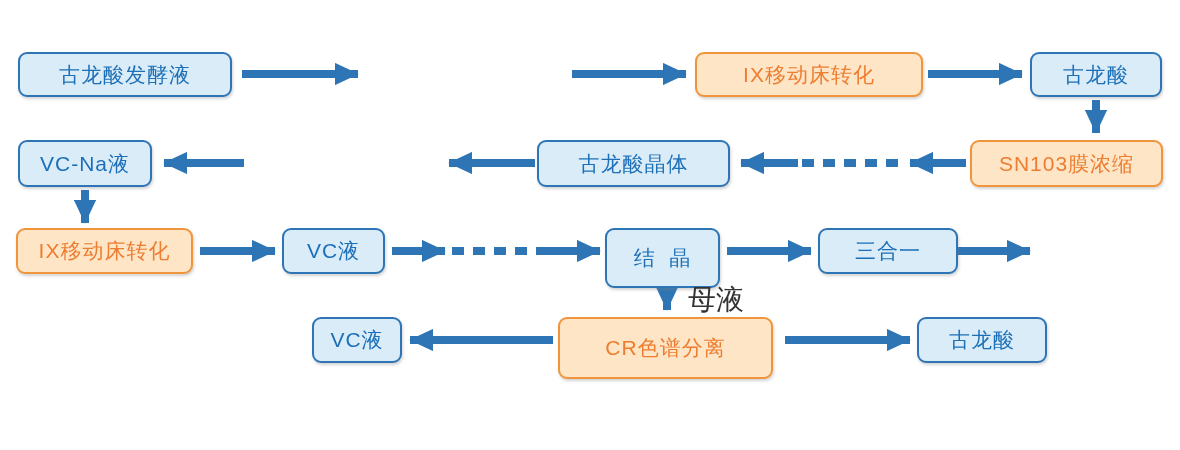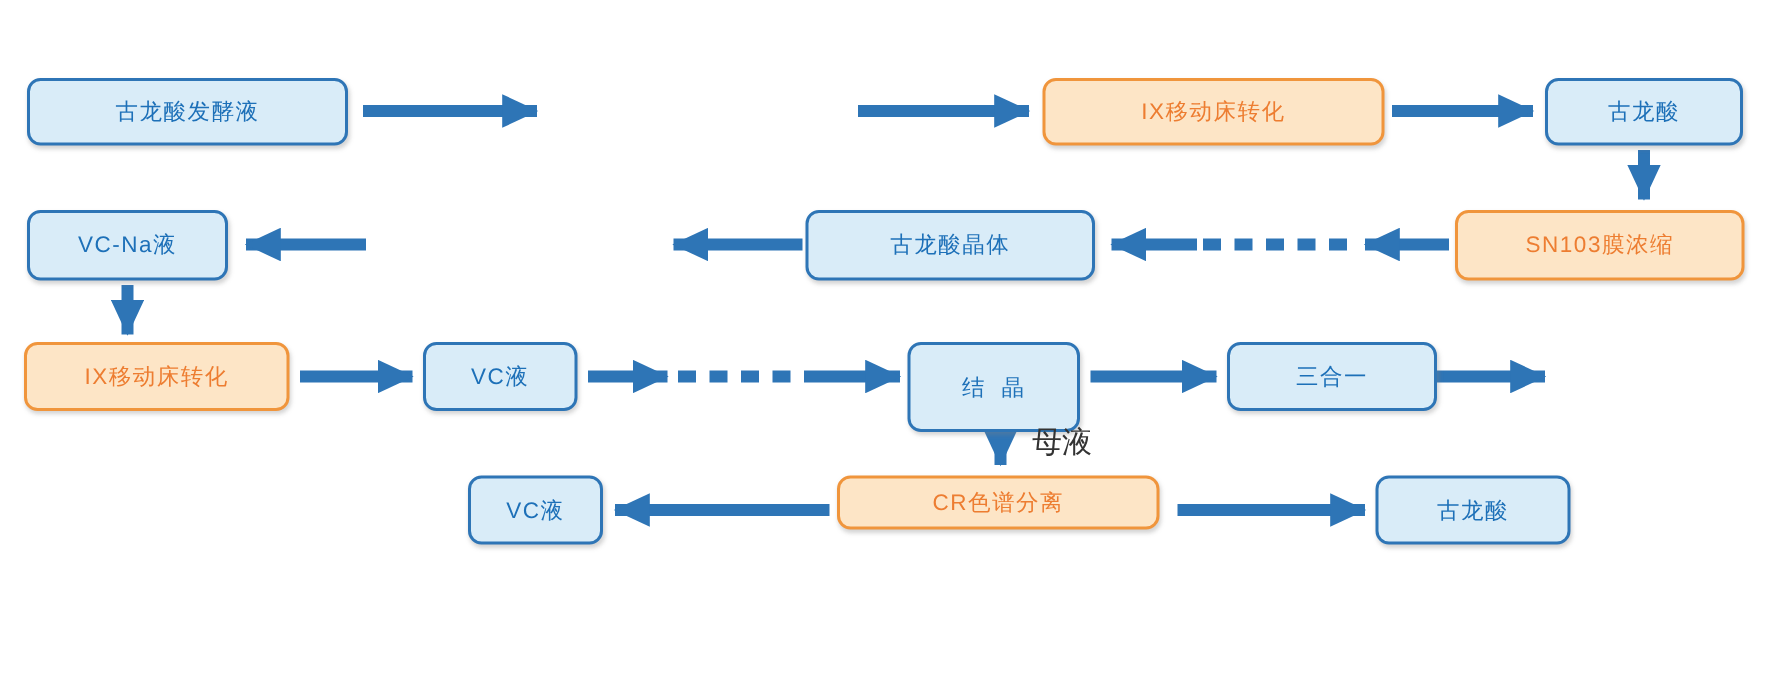--- a/index.html
+++ b/index.html
@@ -9,38 +9,38 @@
     background:#fff;
     overflow:hidden;
     font-family:"Liberation Sans","DejaVu Sans",sans-serif;
   }
   #arrows{position:absolute;left:0;top:0;width:1180px;height:450px;pointer-events:none;}
   .node{
     position:absolute;
     box-sizing:border-box;
     border-radius:9px;
     display:flex;align-items:center;justify-content:center;
-    font-size:15px;
+    font-size:21px;
     letter-spacing:1px;
     white-space:pre;
     box-shadow:1px 2px 3px rgba(130,130,130,0.35);
   }
   .node.blue{
     background:var(--blue-fill);
     border:2px solid var(--blue-border);
     color:var(--blue-text);
   }
   .node.orange{
     background:var(--orange-fill);
     border:2px solid var(--orange-border);
     color:var(--orange-text);
   }
   .annot{
     position:absolute;
-    font-size:20px;
+    font-size:28px;
     color:var(--label-text);
     white-space:pre;
   }
 </style>
 </head>
 <body>
 
 <div id="canvas" style="background: rgb(255, 255, 255);">
   <svg id="arrows" xmlns="http://www.w3.org/2000/svg">
     <defs>
@@ -72,16 +72,16 @@
     <div class="node orange" style="left: 695px; top: 52px; width: 228px; height: 45px;">IX移动床转化</div>
     <div class="node blue" style="left: 1030px; top: 52px; width: 132px; height: 45px;">古龙酸</div>
     <div class="node blue" style="left: 18px; top: 140px; width: 134px; height: 47px;">VC-Na液</div>
     <div class="node blue" style="left: 537px; top: 140px; width: 193px; height: 47px;">古龙酸晶体</div>
     <div class="node orange" style="left: 970px; top: 140px; width: 193px; height: 47px;">SN103膜浓缩</div>
     <div class="node orange" style="left: 16px; top: 228px; width: 177px; height: 46px;">IX移动床转化</div>
     <div class="node blue" style="left: 282px; top: 228px; width: 103px; height: 46px;">VC液</div>
     <div class="node blue" style="left: 605px; top: 228px; width: 115px; height: 60px;">结  晶</div>
     <div class="node blue" style="left: 818px; top: 228px; width: 140px; height: 46px;">三合一</div>
     <div class="node blue" style="left: 312px; top: 317px; width: 90px; height: 46px;">VC液</div>
-    <div class="node orange" style="left: 558px; top: 317px; width: 215px; height: 36px;">CR色谱分离</div>
+    <div class="node orange" style="left: 558px; top: 317px; width: 215px; height: 62px;">CR色谱分离</div>
     <div class="node blue" style="left: 917px; top: 317px; width: 130px; height: 46px;">古龙酸</div>
     <div class="annot" style="left: 688px; top: 281px;">母液</div>
   </div>
 
 </body></html>

